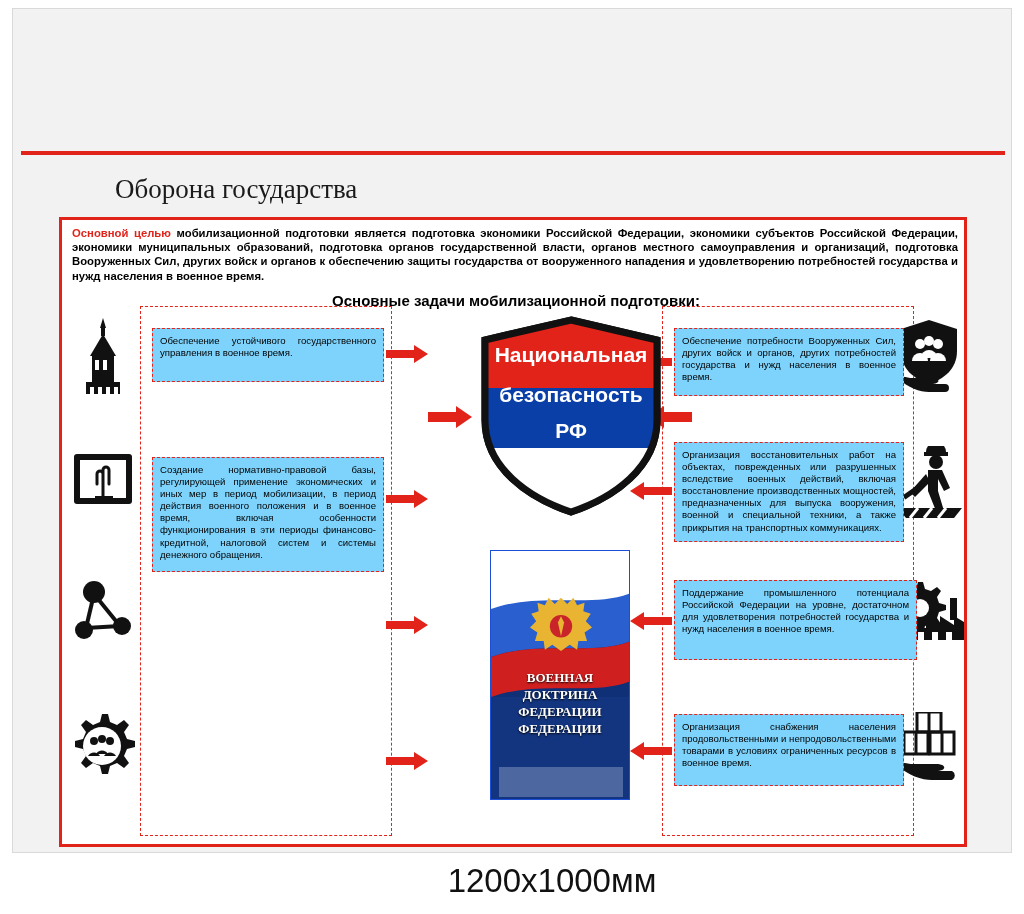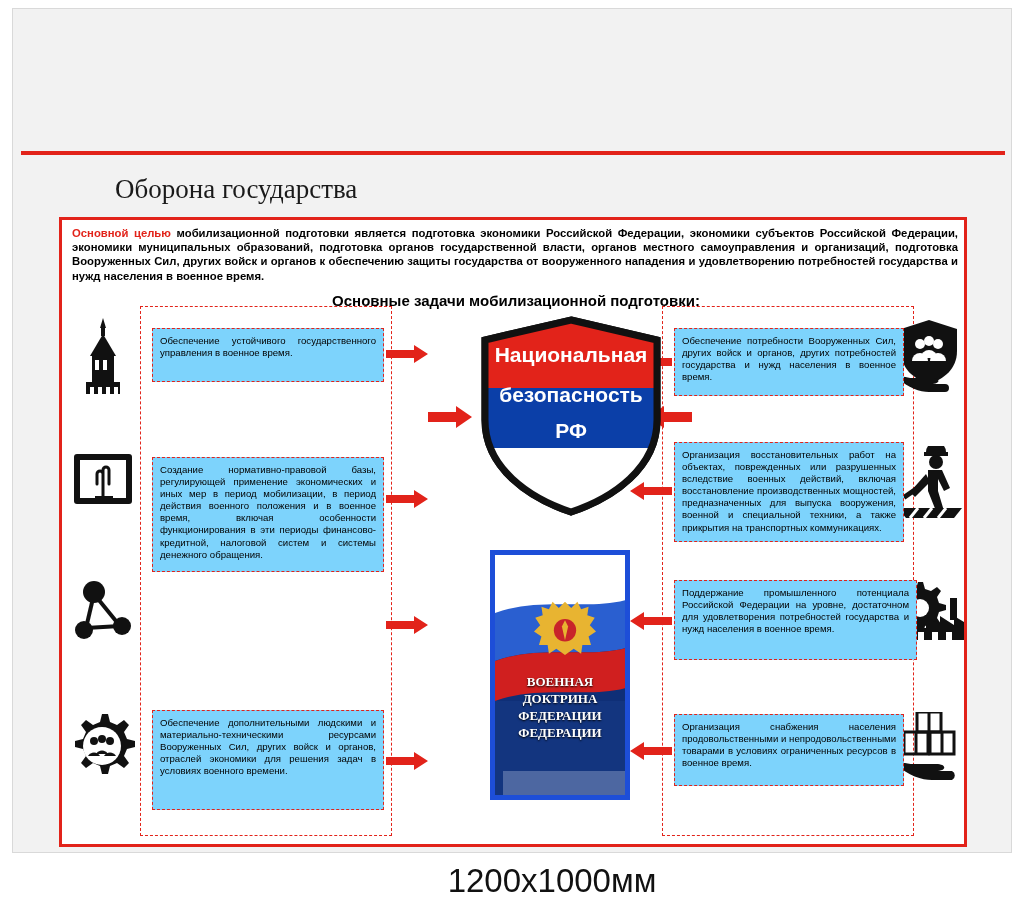--- a/index.html
+++ b/index.html
@@ -83,21 +83,21 @@
   
   .icon{
     position:absolute;
   }
   
   .arrow{position:absolute;}
   
   .shield-wrap{position:absolute;left:417px;top:96px;width:185px;height:200px;}
   .flag-img{
     position:absolute;left:428px;top:330px;width:140px;height:250px;
-    border:5px solid #1d4ed8;box-sizing:border-box;overflow:hidden;
+    border:1px solid #1d4ed8;box-sizing:border-box;overflow:hidden;
     background:#0b2a6b;
   }
   .flag-cap{
     position:absolute;left:0;right:0;top:118px;text-align:center;
     color:#ffffff;font-family:"Liberation Serif", serif;font-weight:bold;
     font-size:13px;line-height:17px;text-shadow:0 1px 2px #000;
   }
   .size-label{
     position:absolute;left:0;top:862px;width:1024px;text-align:center;
     font-size:33px;color:#111;font-family:"Liberation Sans", sans-serif;margin-left:40px;
@@ -170,21 +170,20 @@
           <circle cx="42" cy="31" r="4"></circle>
           <circle cx="34" cy="29" r="4"></circle>
         <path d="M20 46 a7 7 0 0 1 12 0z"></path>
           <path d="M36 46 a7 7 0 0 1 12 0z"></path>
           <path d="M28 44 a7 7 0 0 1 12 0z"></path>
       </g>
     </svg>
 
     <div class="card" style="left:90px;top:108px;width:232px;height:54px;">Обеспечение устойчивого государственного управления в военное время.</div>
     <div class="card" style="left:90px;top:222px;width:232px;height:115px;margin-top:15px;">Создание нормативно-правовой базы, регулирующей применение экономических и иных мер в период мобилизации, в период действия военного положения и в военное время, включая особенности функционирования в эти периоды финансово-кредитной, налоговой систем и системы денежного обращения.</div>
-    <div class="card" style="left:90px;top:490px;width:232px;height:100px;">Обеспечение дополнительными людскими и материально-техническими ресурсами Вооруженных Сил, других войск и органов, отраслей экономики для решения задач в условиях военного времени.</div>
 
     <svg class="icon" style="left:832px;top:96px;width:70px;height:80px" viewBox="0 0 70 80">
       <path d="M35 4 l28 9 v22 c0 18 -13 28 -28 33 -15 -5 -28 -15 -28 -33 v-22z" fill="#111"></path>
       <g fill="#fff">
         <circle cx="26" cy="28" r="5"></circle>
           <circle cx="44" cy="28" r="5"></circle>
           <circle cx="35" cy="25" r="5"></circle>
         <path d="M18 45 a8 8 0 0 1 16 0z"></path>
           <path d="M36 45 a8 8 0 0 1 16 0z"></path>
           <path d="M27 42 a8 8 0 0 1 16 0z"></path>

